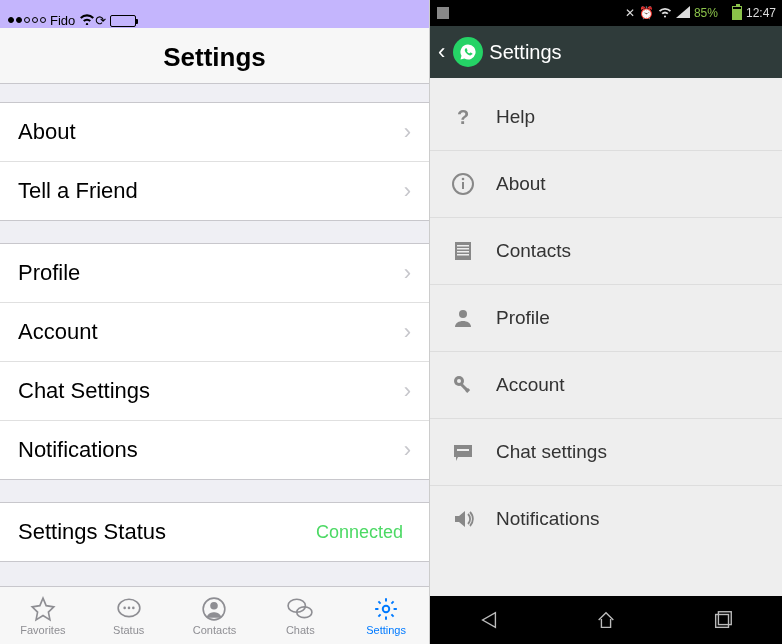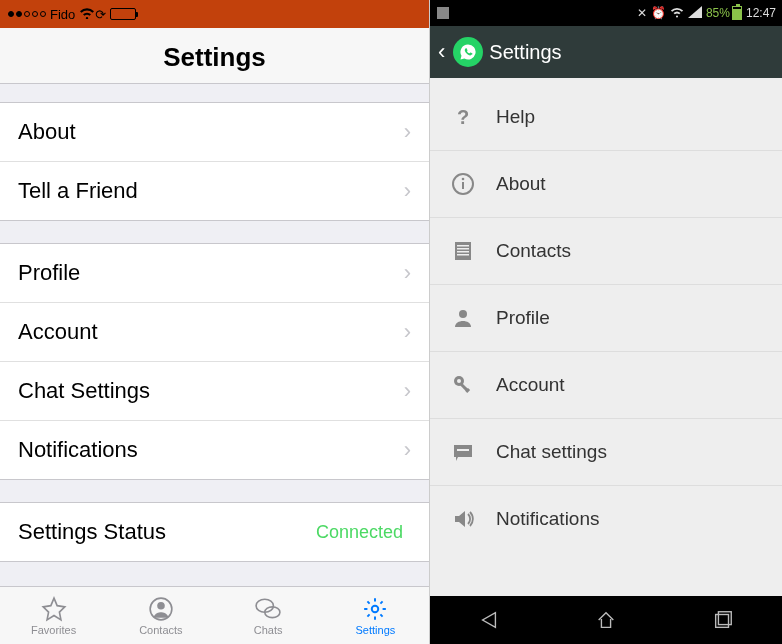--- a/index.html
+++ b/index.html
@@ -1,20 +1,20 @@
 <!DOCTYPE html>
 <html><head>
   <meta charset="utf-8">
   <style>
     * { margin: 0; padding: 0; box-sizing: border-box; font-family: -apple-system, "Helvetica Neue", Helvetica, Arial, sans-serif; }
     body { width: 782px; height: 644px; display: flex; background: #fff; }
     
     
     .ios { width: 430px; height: 644px; background: #efeff4; display: flex; flex-direction: column; border-right: 1px solid #ccc; }
-    .ios-statusbar { height: 28px; background: #c2410c; display: flex; align-items: center; padding: 0 8px; font-size: 13px; color: #000; }
+    .ios-statusbar { height: 28px; background: #c4b5fd; display: flex; align-items: flex-end; padding: 0 8px; font-size: 13px; color: #000; }
     .ios-sb-left { display: flex; align-items: center; gap: 4px; }
     .ios-sb-center { flex: 1; text-align: center; font-weight: 600; }
     .ios-sb-right { display: flex; align-items: center; gap: 4px; }
     .signal-dots { display: flex; gap: 2px; }
     .dot { width: 6px; height: 6px; border-radius: 50%; border: 1px solid #000; }
     .dot.filled { background: #000; }
     .wifi-ios { font-size: 14px; }
     .battery { width: 26px; height: 12px; border: 1px solid #000; border-radius: 2px; position: relative; }
     .battery::after { content:""; position:absolute; right:-3px; top:3px; width:2px; height:5px; background:#000; border-radius:0 1px 1px 0; }
     .battery-fill { height: 100%; width: 50%; background: #000; }
@@ -32,21 +32,21 @@
     .ios-tabbar { height: 58px; background: #f7f7f7; border-top: 1px solid #c8c7cc; display: flex; }
     .ios-tab { flex: 1; display: flex; flex-direction: column; align-items: center; justify-content: center; gap: 2px; font-size: 11px; color: #8e8e93; }
     .ios-tab.active { color: #007aff; }
     .ios-tab svg { width: 28px; height: 26px; }
     
     
     .android { width: 352px; height: 644px; background: #eeeeee; display: flex; flex-direction: column; }
     .and-statusbar { height: 26px; background: #000; color: #ddd; display: flex; align-items: center; justify-content: space-between; padding: 0 6px; font-size: 12px; }
     .and-sb-left { display:flex; align-items:center; }
     .and-sb-right { display: flex; align-items: center; gap: 4px; }
-    .and-batt { display:flex; align-items:center; gap:2px; color:#8bc34a;justify-content:space-between; }
+    .and-batt { display:flex; align-items:center; gap:14px; color:#8bc34a;justify-content:space-between; }
     .and-batt-icon { width:10px; height:14px; border:1px solid #8bc34a; position:relative; }
     .and-batt-icon::before { content:""; position:absolute; top:-3px; left:3px; width:4px; height:2px; background:#8bc34a; }
     .and-batt-fill { position:absolute; bottom:0; left:0; right:0; height:85%; background:#8bc34a; }
     
     .and-header { height: 52px; background: #2f3b3a; display: flex; align-items: center; padding: 0 8px; color: #fff; font-size: 20px; gap: 6px; }
     .wa-logo { width: 30px; height: 30px; border-radius: 50%; background: #25d366; display: flex; align-items: center; justify-content: center; }
     .wa-logo svg { width:18px; height:18px; fill:#fff; }
     .back-chevron { color: #fff; font-size: 22px; padding-right:2px; }
     
     .and-list { flex: 1; padding: 6px 0; }
@@ -126,20 +126,29 @@
 
   <div class="ios-tabbar">
     <div class="ios-tab">
       <svg viewBox="0 0 24 24">
           <path fill="none" stroke="#8e8e93" stroke-width="1.5" d="M12 2l2.9 6.9L22 10l-5 4.9 1.4 7.1L12 18l-6.4 4L7 14.9 2 10l7.1-1.1z"></path>
         </svg>
       <span>Favorites</span>
     </div>
     <div class="ios-tab">
       <svg viewBox="0 0 24 24">
+          <ellipse cx="12" cy="11" rx="10" ry="8" fill="none" stroke="#8e8e93" stroke-width="1.5"></ellipse>
+          <circle cx="8" cy="11" r="1.2" fill="#8e8e93"></circle>
+          <circle cx="12" cy="11" r="1.2" fill="#8e8e93"></circle>
+          <circle cx="16" cy="11" r="1.2" fill="#8e8e93"></circle>
+        </svg>
+      <span>Status</span>
+    </div>
+    <div class="ios-tab">
+      <svg viewBox="0 0 24 24">
           <circle cx="12" cy="12" r="10" fill="none" stroke="#8e8e93" stroke-width="1.5"></circle>
           <circle cx="12" cy="9" r="3.5" fill="#8e8e93"></circle>
           <path d="M5 20c1-4 5-5 7-5s6 1 7 5" fill="#8e8e93"></path>
         </svg>
       <span>Contacts</span>
     </div>
     <div class="ios-tab">
       <svg viewBox="0 0 24 24">
           <ellipse cx="9" cy="9" rx="8" ry="6" fill="none" stroke="#8e8e93" stroke-width="1.5"></ellipse>
           <ellipse cx="16" cy="15" rx="7" ry="5" fill="none" stroke="#8e8e93" stroke-width="1.5"></ellipse>

